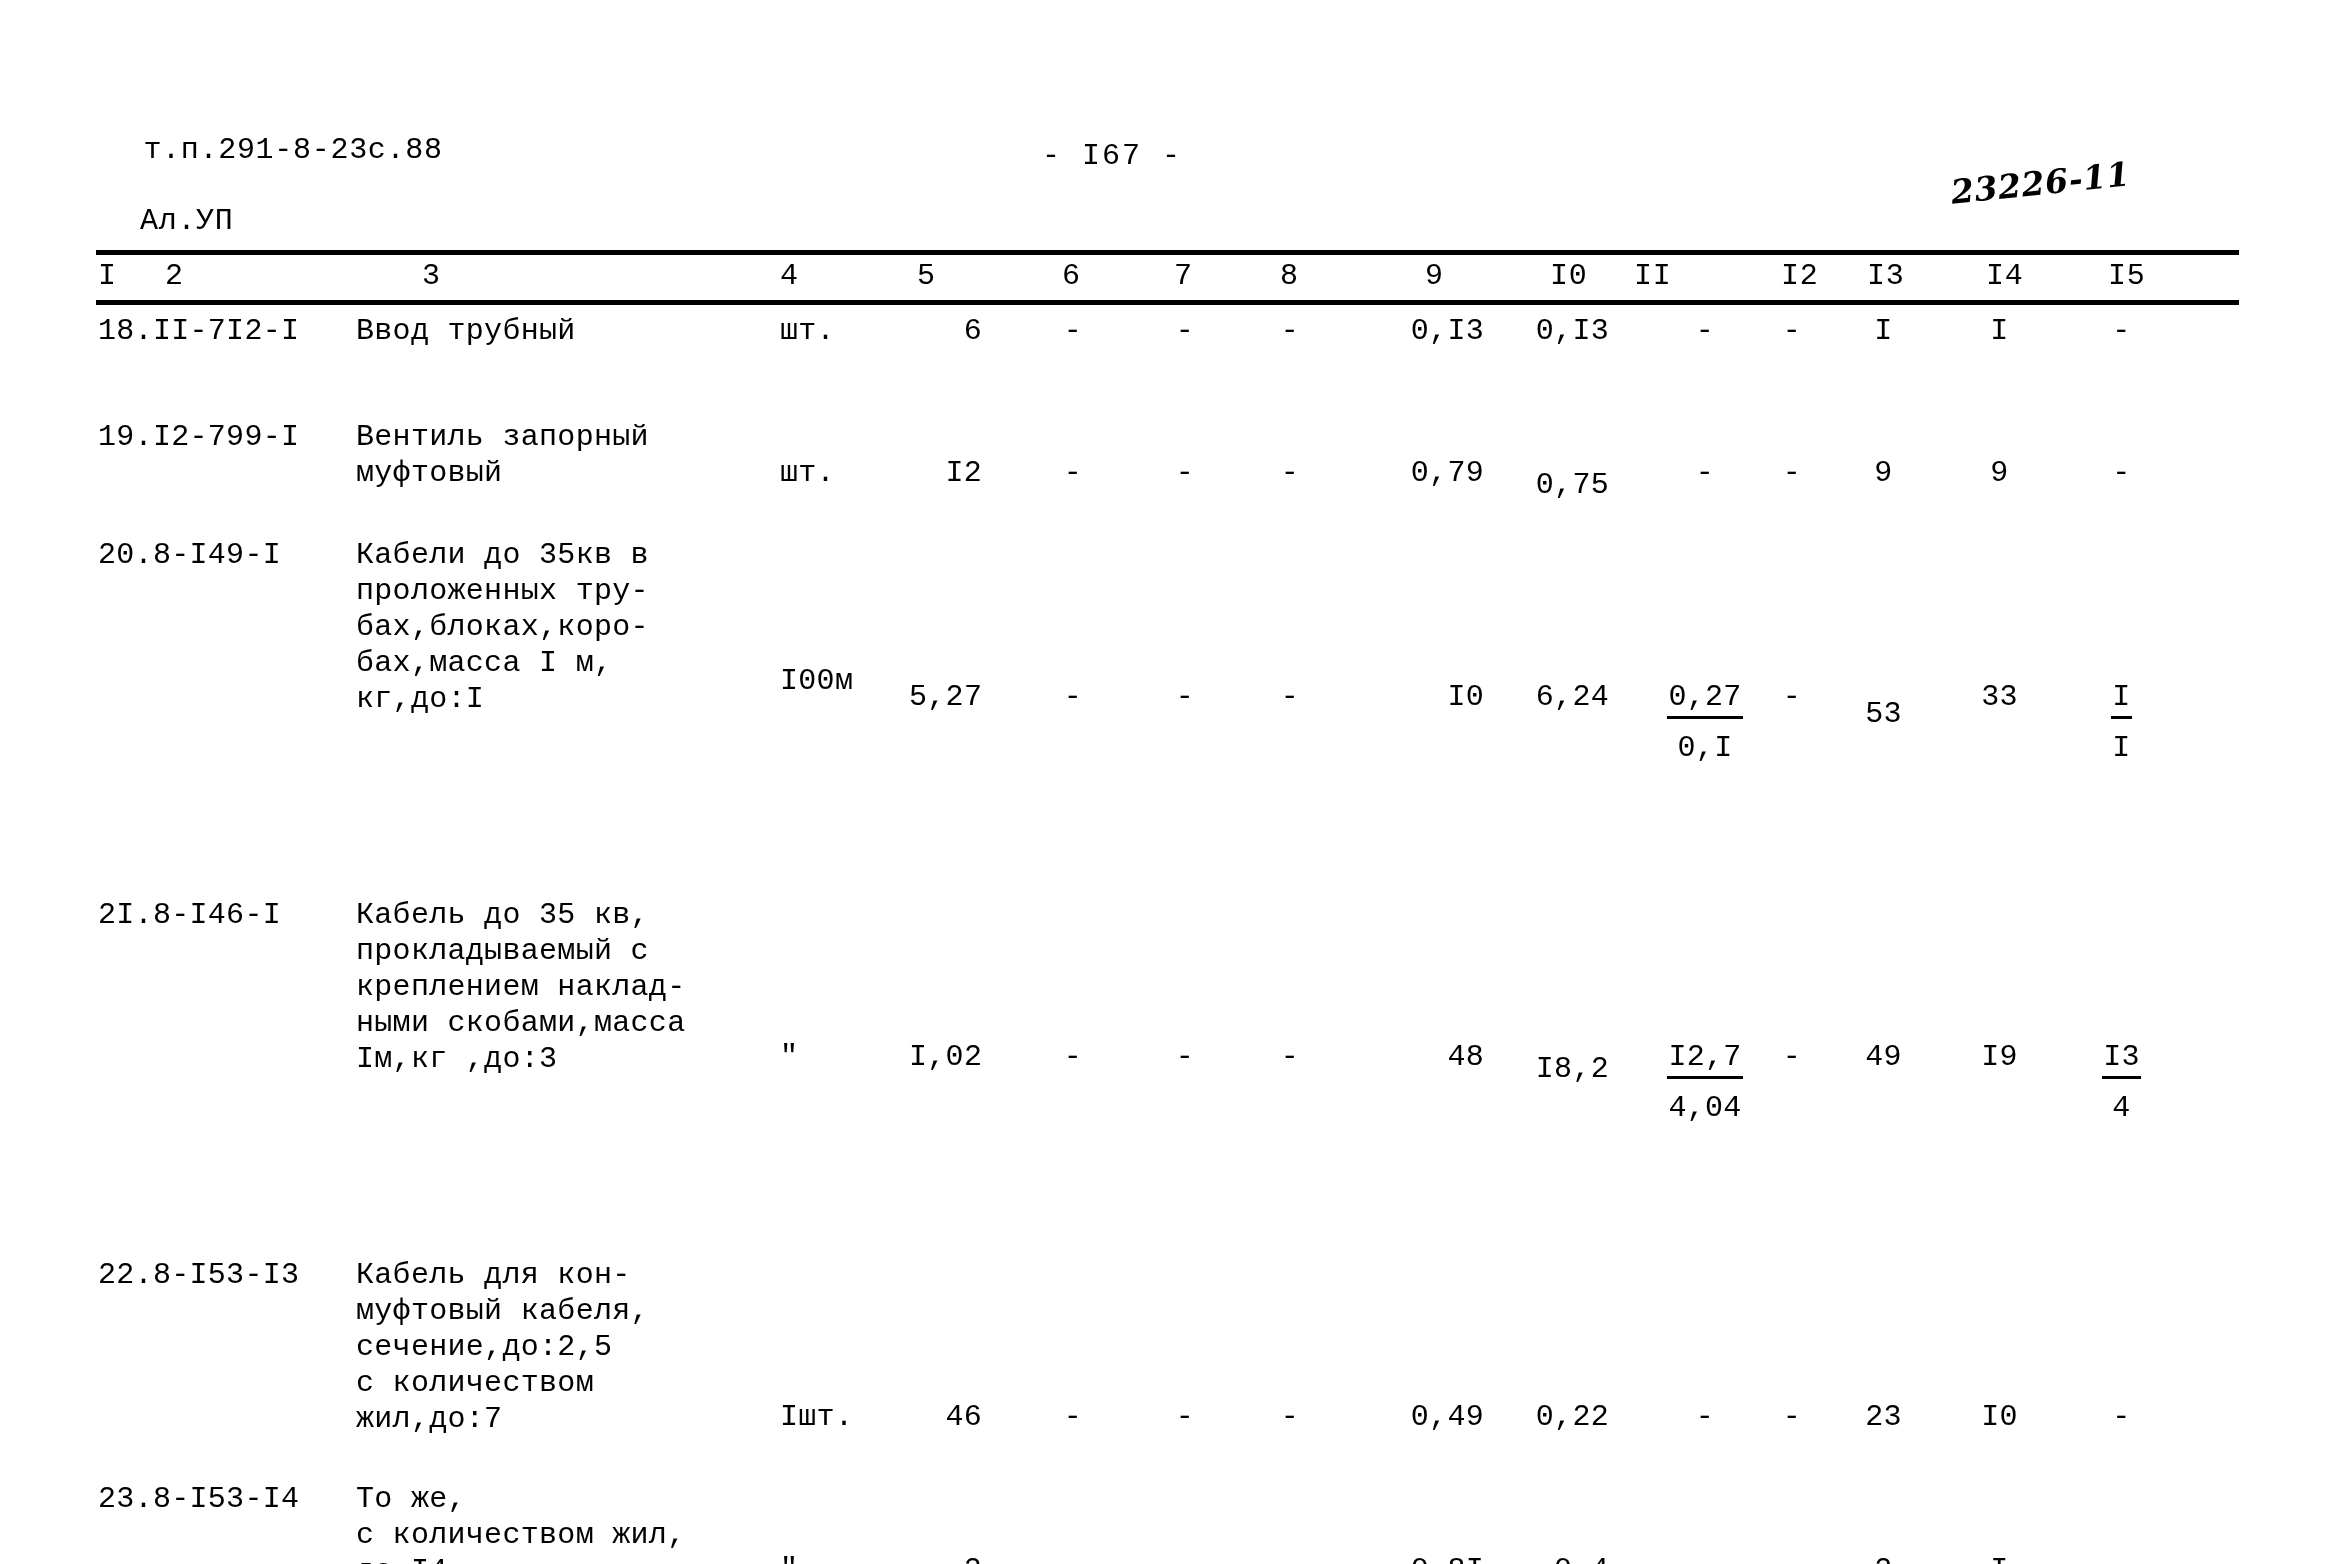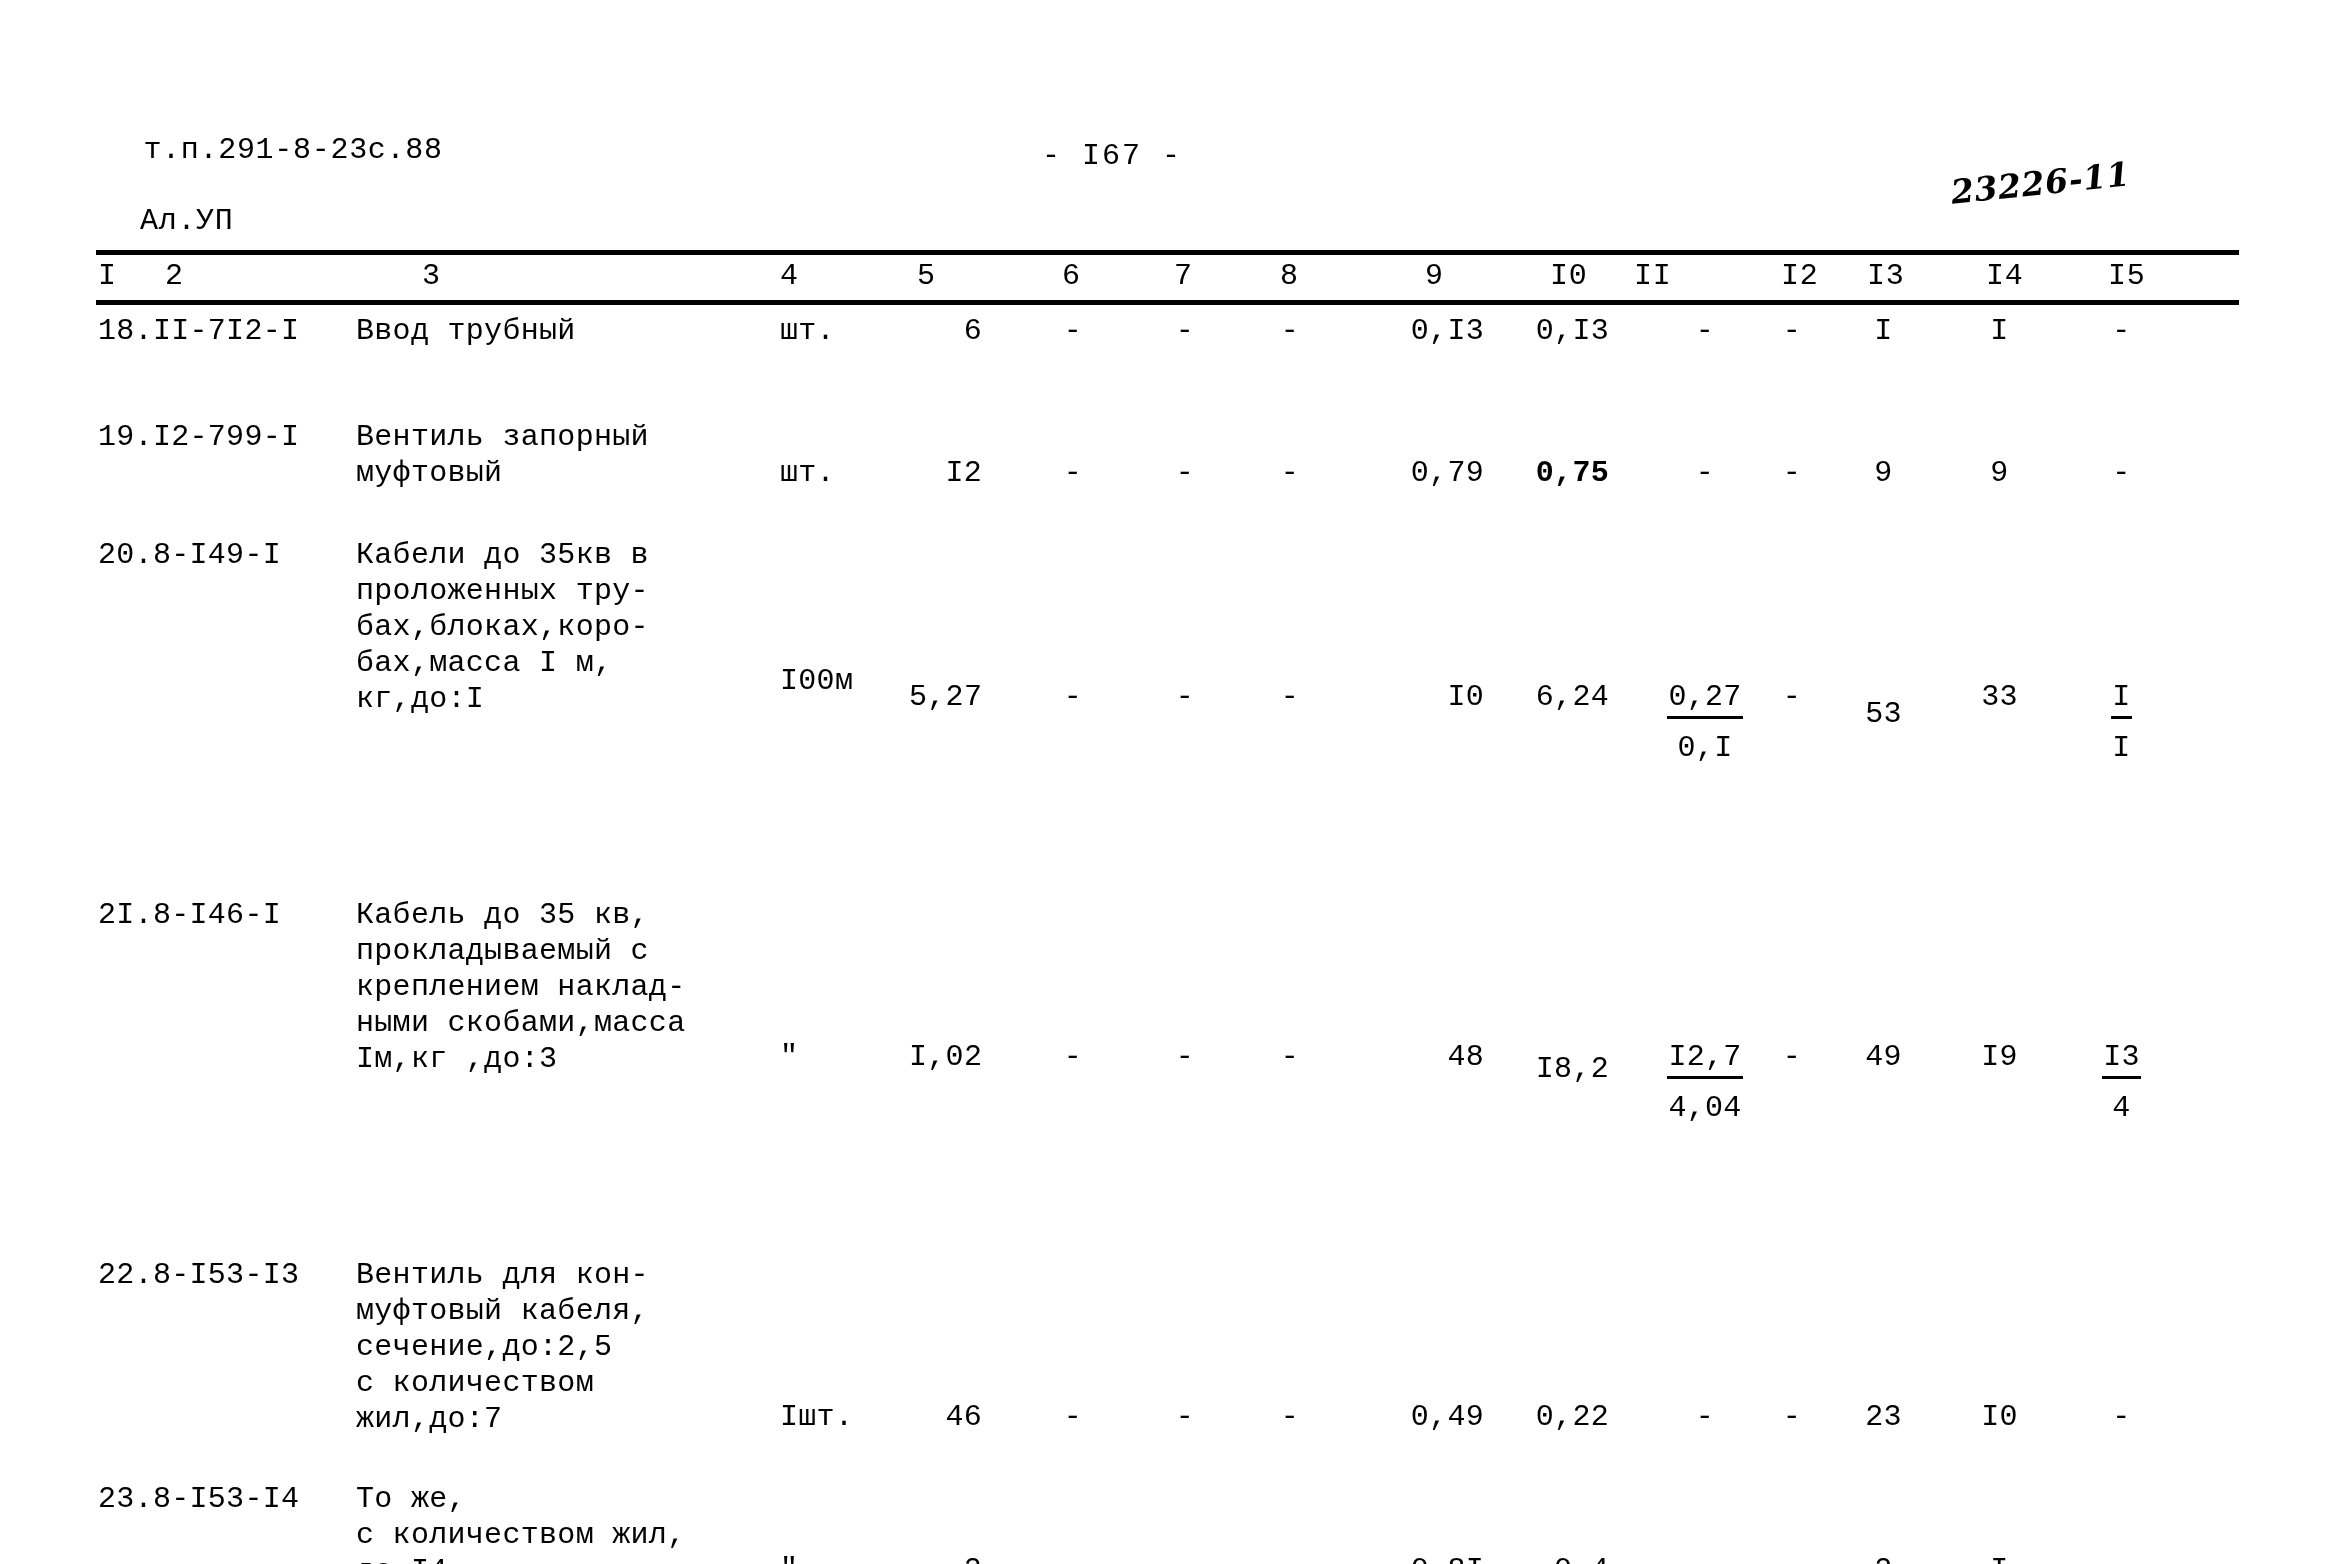--- a/index.html
+++ b/index.html
@@ -184,21 +184,21 @@
     </div>
     <div class="row" style="top: 119px;">
       <div class="cell code" style="top: 0px;">19.I2-799-I</div>
       <div class="cell desc" style="top: 0px;"><span class="desc-line">Вентиль запорный</span><span class="desc-line">муфтовый</span></div>
       <div class="cell c4" style="top: 36px;">шт.</div>
       <div class="cell c5" style="top: 36px;">I2</div>
       <div class="cell c6" style="top: 36px;">-</div>
       <div class="cell c7" style="top: 36px;">-</div>
       <div class="cell c8" style="top: 36px;">-</div>
       <div class="cell c9" style="top: 36px;">0,79</div>
-      <div class="cell c10" style="top: 36px; font-weight: bold;">0,75</div>
+      <div class="cell c10" style="top: 48px;">0,75</div>
       <div class="cell c11" style="top: 36px;">-</div>
       <div class="cell c12" style="top: 36px;">-</div>
       <div class="cell c13" style="top: 36px;">9</div>
       <div class="cell c14" style="top: 36px;">9</div>
       <div class="cell c15" style="top: 36px;">-</div>
     </div>
     <div class="row" style="top: 237px;">
       <div class="cell code" style="top: 0px;">20.8-I49-I</div>
       <div class="cell desc" style="top: 0px;"><span class="desc-line">Кабели до 35кв в</span><span class="desc-line">проложенных тру-</span><span class="desc-line">бах,блоках,коро-</span><span class="desc-line">бах,масса I м,</span><span class="desc-line">кг,до:I</span></div>
       <div class="cell c4" style="top: 126px;">I00м</div>
@@ -225,21 +225,21 @@
       <div class="cell c9" style="top: 142px;">48</div>
       <div class="cell c10" style="top: 142px; margin-top: 12px;">I8,2</div>
       <div class="cell c12" style="top: 142px;">-</div>
       <div class="cell c13" style="top: 142px;">49</div>
       <div class="cell c14" style="top: 142px;">I9</div>
       <div class="cell c11" style="top: 142px;"><span class="frac"><span class="num">I2,7</span><span class="den">4,04</span></span></div>
       <div class="cell c15" style="top: 142px;"><span class="frac"><span class="num">I3</span><span class="den">4</span></span></div>
     </div>
     <div class="row" style="top: 957px;">
       <div class="cell code" style="top: 0px;">22.8-I53-I3</div>
-      <div class="cell desc" style="top: 0px;"><span class="desc-line">Вентиль для кон-</span><span class="desc-line">муфтовый кабеля,</span><span class="desc-line">сечение,до:2,5</span><span class="desc-line">с количеством</span><span class="desc-line">жил,до:7</span></div>
+      <div class="cell desc" style="top: 0px;"><span class="desc-line">Кабель для кон-</span><span class="desc-line">муфтовый кабеля,</span><span class="desc-line">сечение,до:2,5</span><span class="desc-line">с количеством</span><span class="desc-line">жил,до:7</span></div>
       <div class="cell c4" style="top: 142px;">Iшт.</div>
       <div class="cell c5" style="top: 142px;">46</div>
       <div class="cell c6" style="top: 142px;">-</div>
       <div class="cell c7" style="top: 142px;">-</div>
       <div class="cell c8" style="top: 142px;">-</div>
       <div class="cell c9" style="top: 142px;">0,49</div>
       <div class="cell c10" style="top: 142px;">0,22</div>
       <div class="cell c11" style="top: 142px;">-</div>
       <div class="cell c12" style="top: 142px;">-</div>
       <div class="cell c13" style="top: 142px;">23</div>

